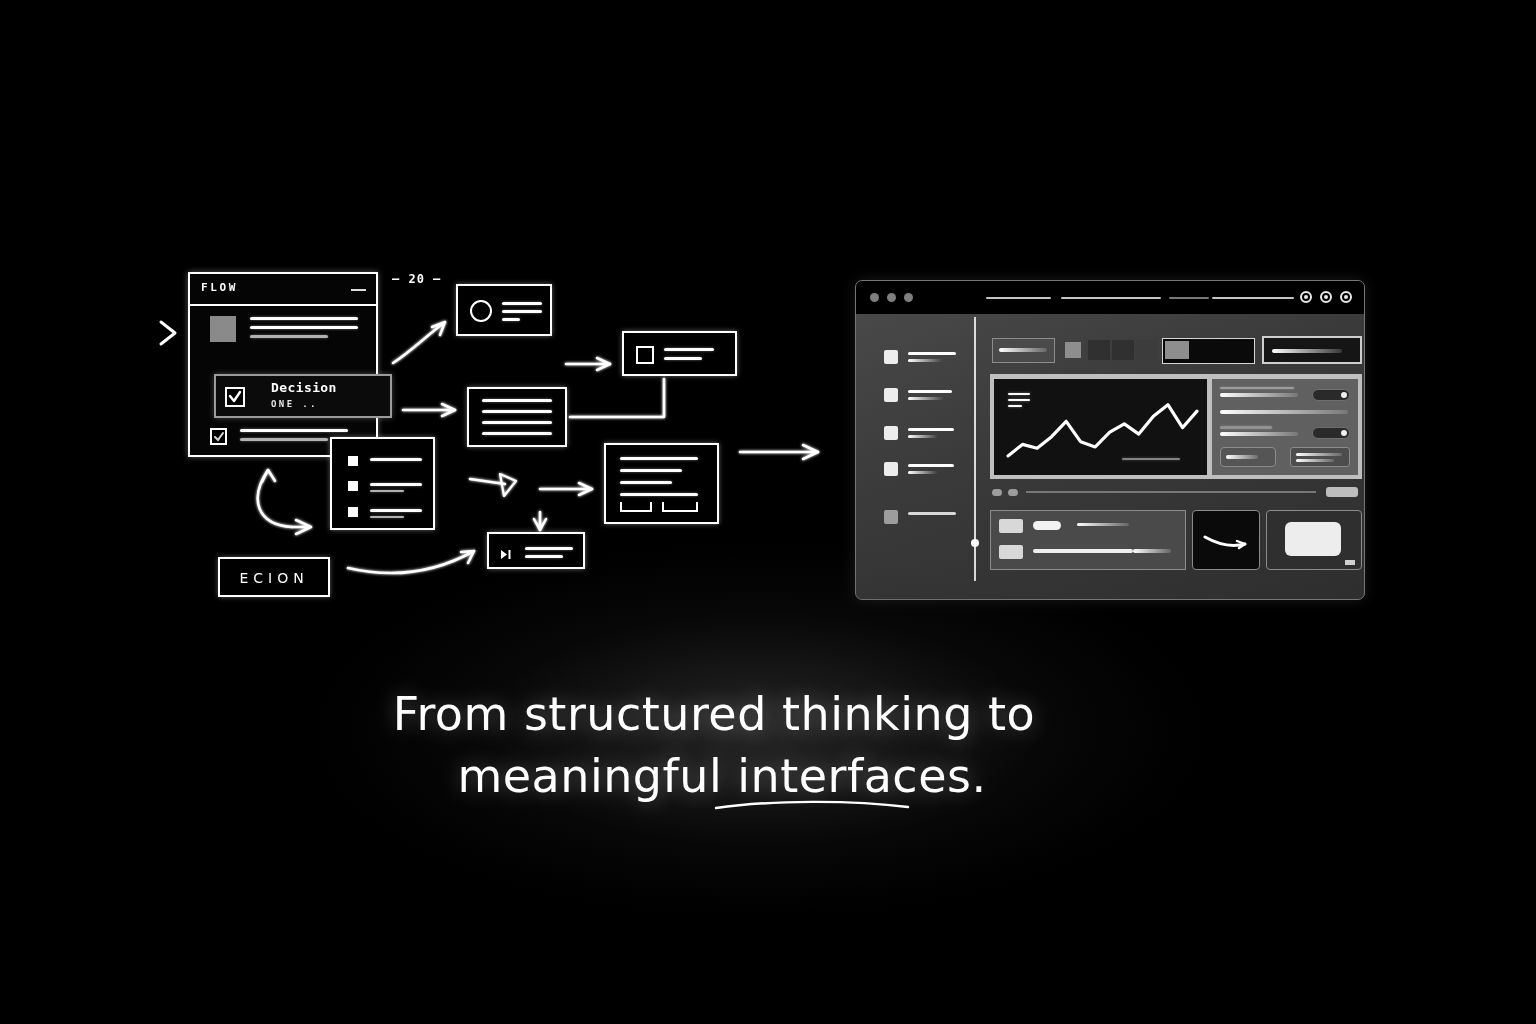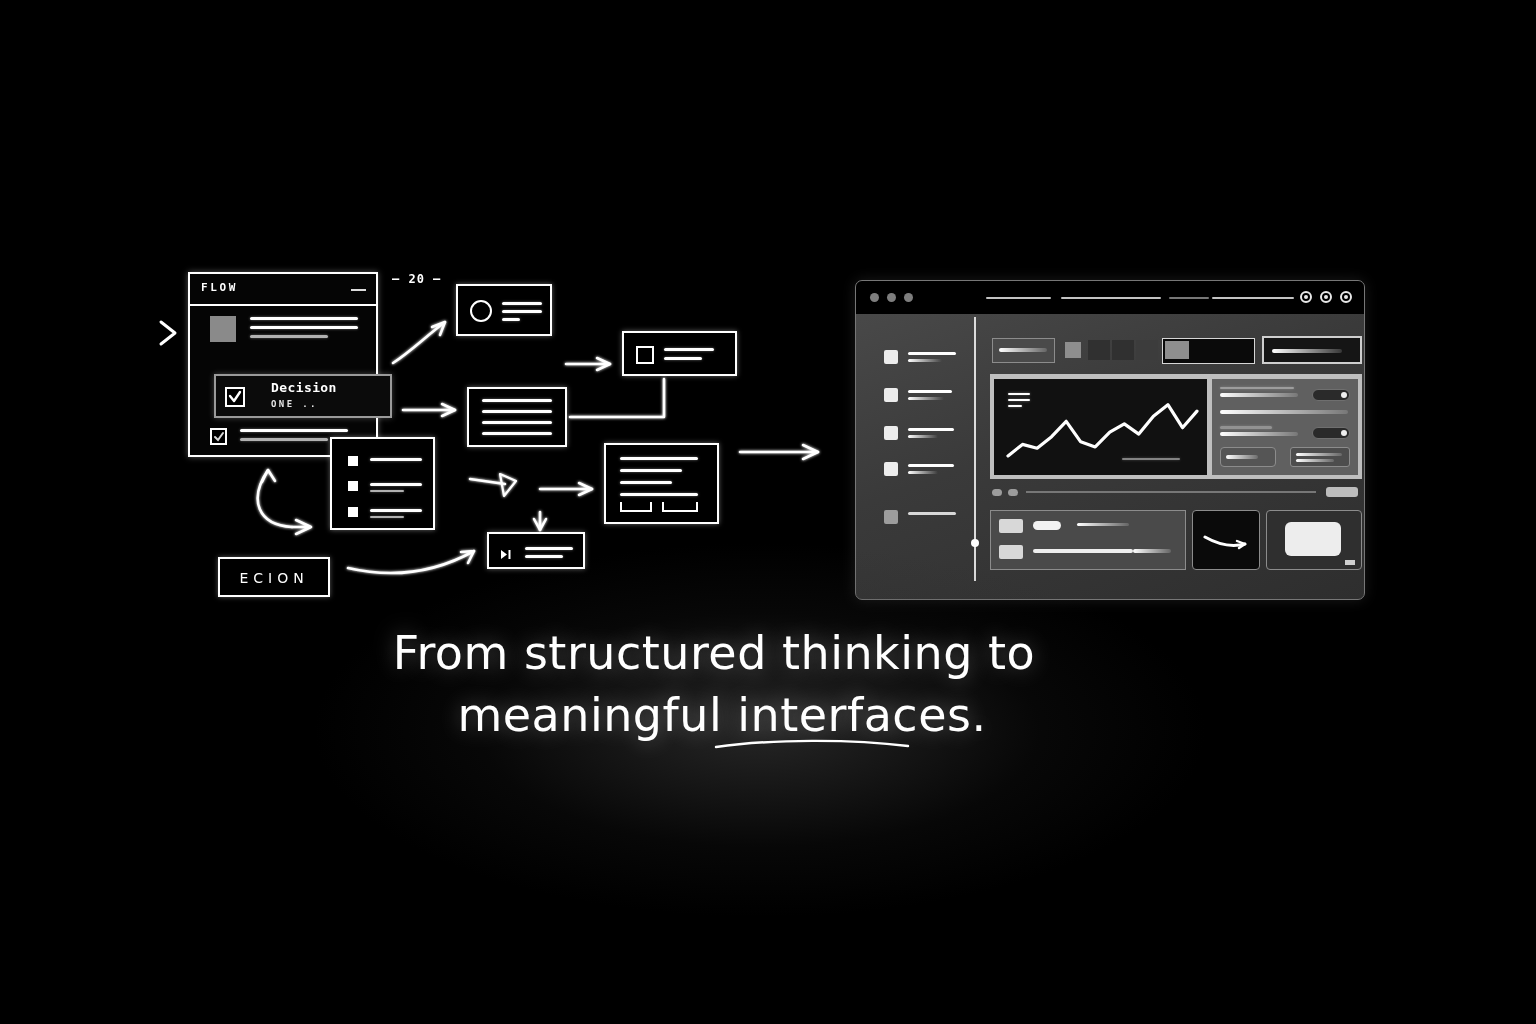--- a/index.html
+++ b/index.html
@@ -77,21 +77,21 @@
   .pborder-dim{border:1.5px solid #8c8c8c;}
   .chartbox{position:absolute;background:#111;}
   .toggle{position:absolute;height:12px;border-radius:6px;background:#2a2a2a;border:1px solid #6f6f6f;box-sizing:border-box;}
   .toggle b{position:absolute;right:2px;top:2px;width:6px;height:6px;border-radius:50%;background:#efefef;display:block;}
   .chip{position:absolute;}
   .wline{position:absolute;height:4px;border-radius:2px;
     background:linear-gradient(90deg,#ffffff,rgba(255,255,255,.15));}
   .wline.solid{background:#efefef;}
 
   
-  .caption{position:absolute;left:0;top:622px;width:1428px;text-align:center;color:#fff;
+  .caption{position:absolute;left:0;top:683px;width:1428px;text-align:center;color:#fff;
     font-family:"DejaVu Sans",sans-serif;font-size:46px;line-height:62px;font-weight:400;
     text-shadow:0 0 22px rgba(255,255,255,.35);letter-spacing:.5px;}
   .capline2{position:relative;display:inline-block;margin-left:16px;}
   .underline{position:absolute;left:255px;top:54px;width:200px;height:14px;}
 </style>
 </head>
 <body>
 
 <div class="stage">
 

